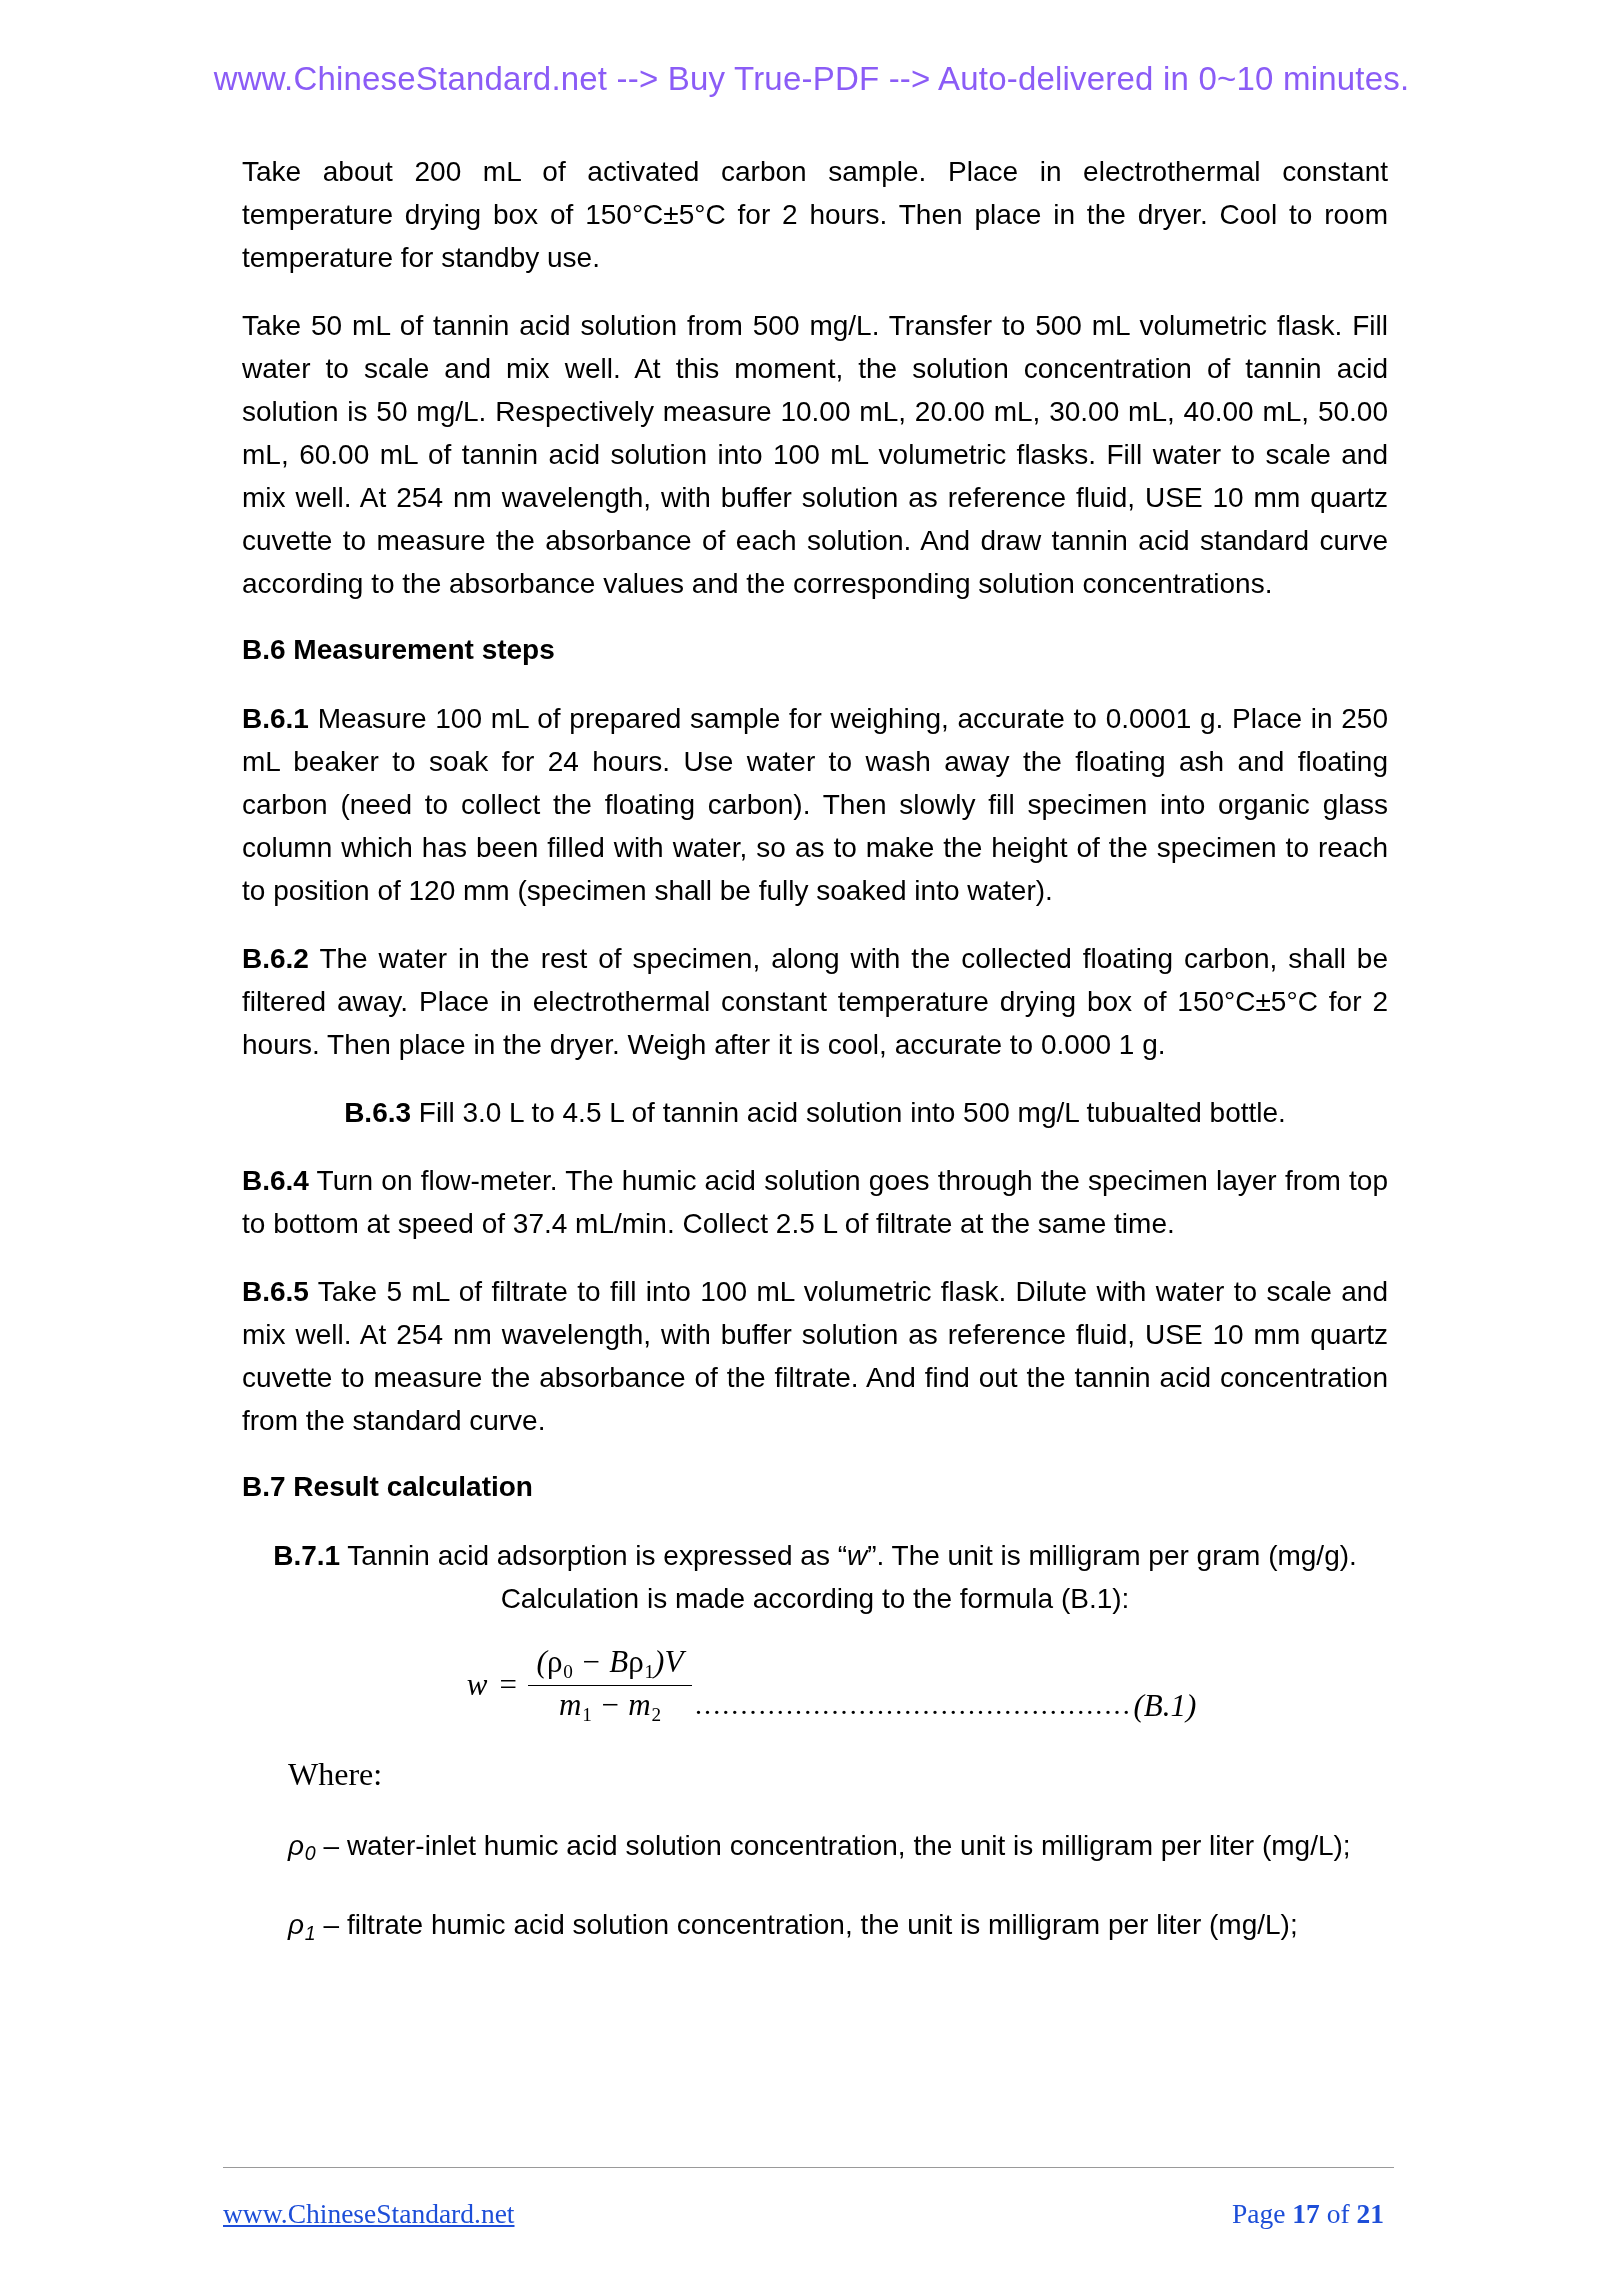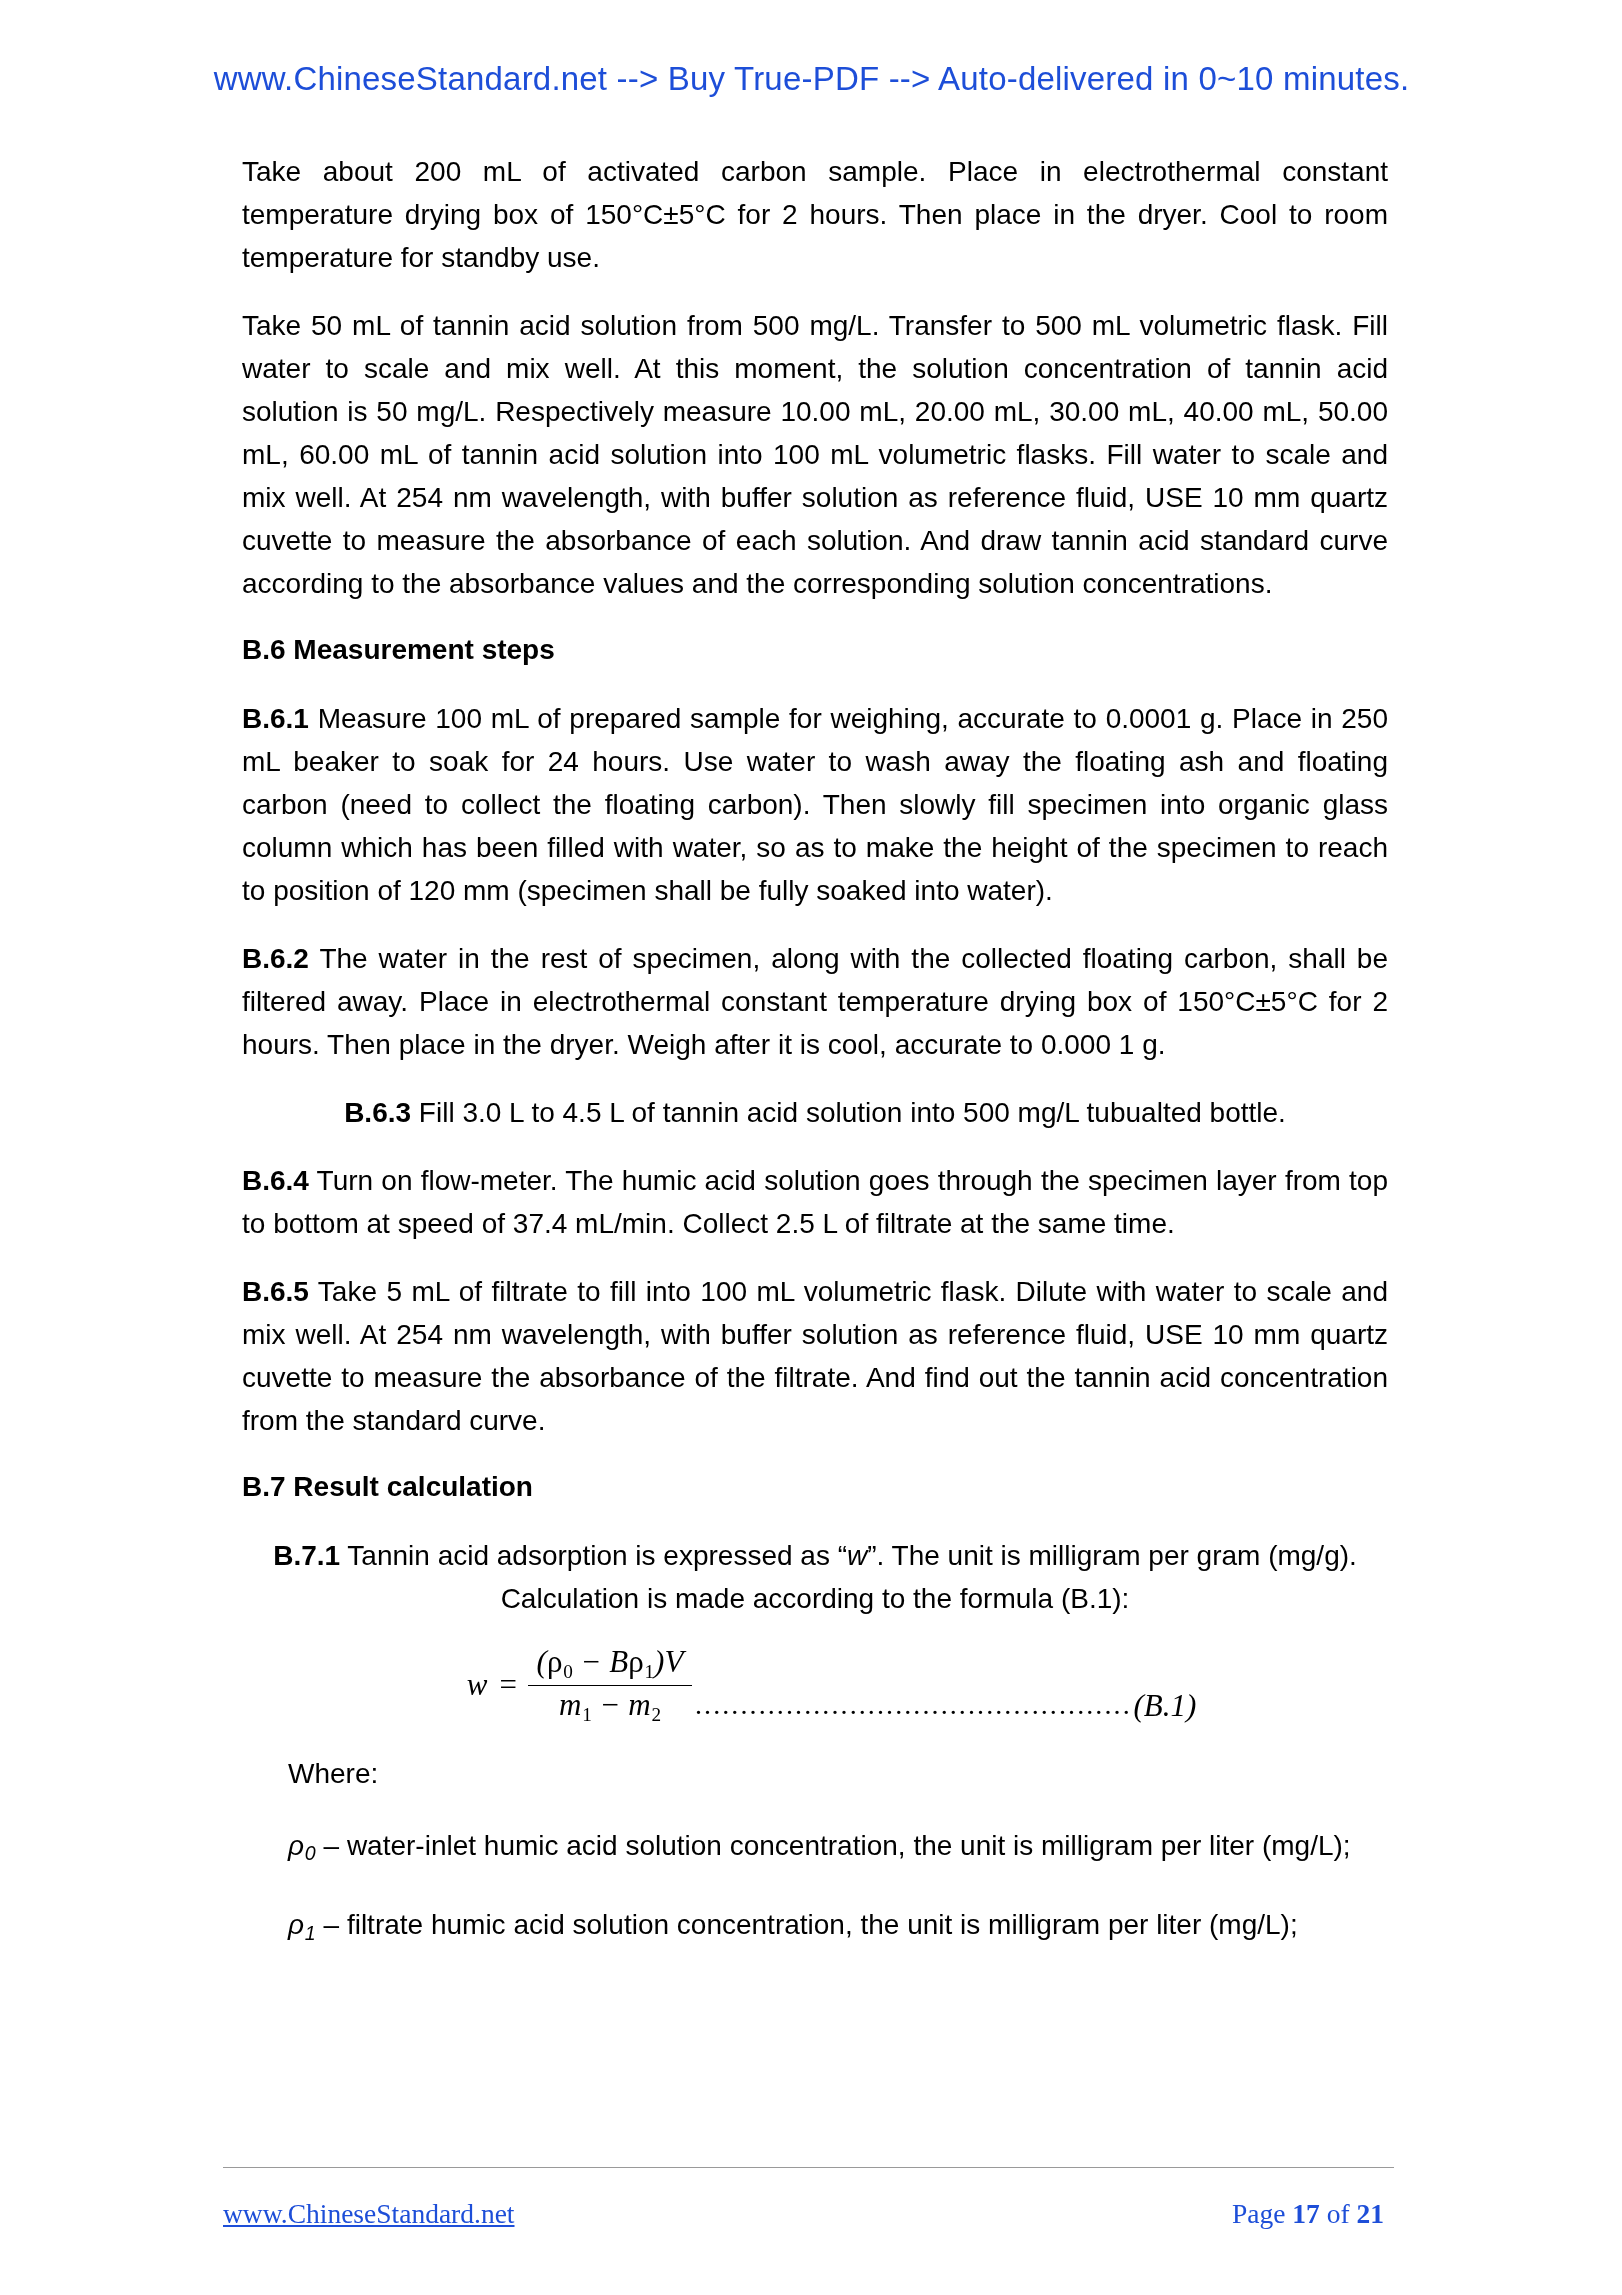--- a/index.html
+++ b/index.html
@@ -22,21 +22,21 @@
   }
 
   
   .site-banner {
     position: absolute;
     top: 60px;
     left: 0;
     width: 100%;
     text-align: center;
     font-size: 33px;
-    color: #1d4ed8;
+    color: #8b5cf6;
     letter-spacing: 0.2px;
     white-space: nowrap;
   }
 
   
   .content {
     position: absolute;
     top: 150px;
     left: 242px;
     width: 1146px;
@@ -123,22 +123,23 @@
     padding-bottom: 1.7px;
     white-space: nowrap;
   }
 
   
   .where-block {
     margin-left: 46px;
   }
   .where-label {
     margin: 8px 0 32px 0;
-    font-size: 28px;
+    font-size: 32px;
     line-height: 40px;
+    font-family: Liberation Serif, serif;
   }
   .var-line {
     margin: 0 0 32px 0;
     font-size: 28px;
     line-height: 40px;
   }
   .var-sym {
     font-style: italic;
     font-family: "Liberation Sans", sans-serif;
   }

